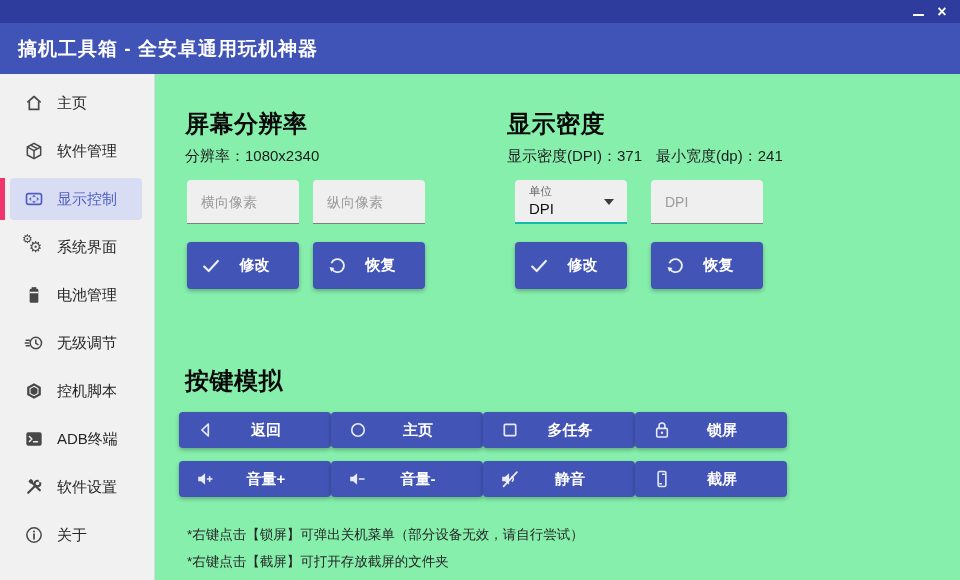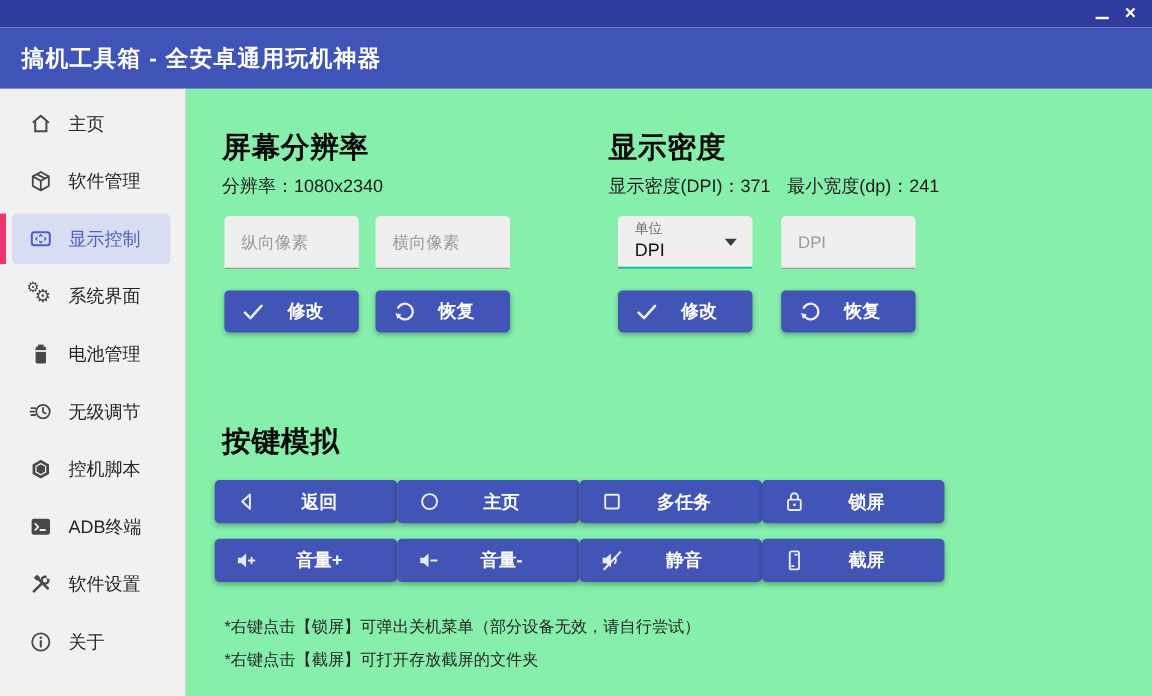--- a/index.html
+++ b/index.html
@@ -43,21 +43,21 @@
     border-radius:4px 4px 0 0;padding:0 8px 0 14px;font-size:14px;color:#222;outline:none;
     font-family:"Liberation Sans","DejaVu Sans",sans-serif;}
   .tfield::placeholder{color:#9b9b9b;opacity:1;}
   .dropdown{width:112px;height:44px;background:#efefef;border-bottom:2px solid #14b8a6;border-radius:4px 4px 0 0;
     position:relative;padding-left:14px;cursor:pointer;}
   .dd-label{font-size:11.5px;color:#6b6b6b;padding-top:5px;line-height:13px;}
   .dd-value{font-size:15px;color:#111;line-height:17px;margin-top:2px;}
   .dd-caret{position:absolute;right:13px;top:19px;width:0;height:0;
     border-left:5px solid transparent;border-right:5px solid transparent;border-top:6px solid #3c3c3c;}
   .btn-row{display:flex;gap:14px;margin-top:18px;margin-left:2px;}
-  .btn{width:112px;height:35px;background:#4254b6;border:none;border-radius:4px;color:#fff;
+  .btn{width:112px;height:47px;background:#4254b6;border:none;border-radius:4px;color:#fff;
     display:flex;align-items:center;box-shadow:0 2px 4px rgba(0,0,0,0.28);cursor:pointer;padding:0;
     font-family:"Liberation Sans","DejaVu Sans",sans-serif;}
   .btn .bicon{width:22px;height:22px;margin-left:13px;display:flex;flex:none;color:rgba(255,255,255,0.9);}
   .btn .blabel{flex:1;text-align:center;padding-right:12px;font-size:15px;font-weight:600;}
   
   .keysim{margin-top:78px;}
   .key-grid{display:grid;grid-template-columns:repeat(4,152px);gap:13px 0;margin-top:17px;margin-left:-6px;}
   .kbtn{width:152px;height:36px;background:#4254b6;border:none;border-radius:4px;color:#fff;
     display:flex;align-items:center;box-shadow:0 2px 4px rgba(0,0,0,0.28);cursor:pointer;padding:0;
     font-family:"Liberation Sans","DejaVu Sans",sans-serif;}
@@ -227,22 +227,22 @@
     <main class="main">
 
       <div class="top-row">
 
         <section class="sec-res">
           <h2 class="sec-title">屏幕分辨率</h2>
           <div class="sub">
             <span>分辨率：1080x2340</span>
           </div>
           <div class="fields">
+            <input class="tfield" type="text" placeholder="横向像素" style="">
             <input class="tfield" type="text" placeholder="纵向像素" style="">
-            <input class="tfield" type="text" placeholder="横向像素" style="">
           </div>
           <div class="btn-row">
             <button class="btn">
               <span class="bicon">
                 <svg width="22" height="22" viewBox="0 0 24 24">
                     <path d="M4.5 12.5 L9.5 17.5 L19.5 6.5" fill="none" stroke="currentColor" stroke-width="2.3" stroke-linecap="round" stroke-linejoin="round"></path>
                   </svg>
               </span>
               <span class="blabel">修改</span>
             </button>

